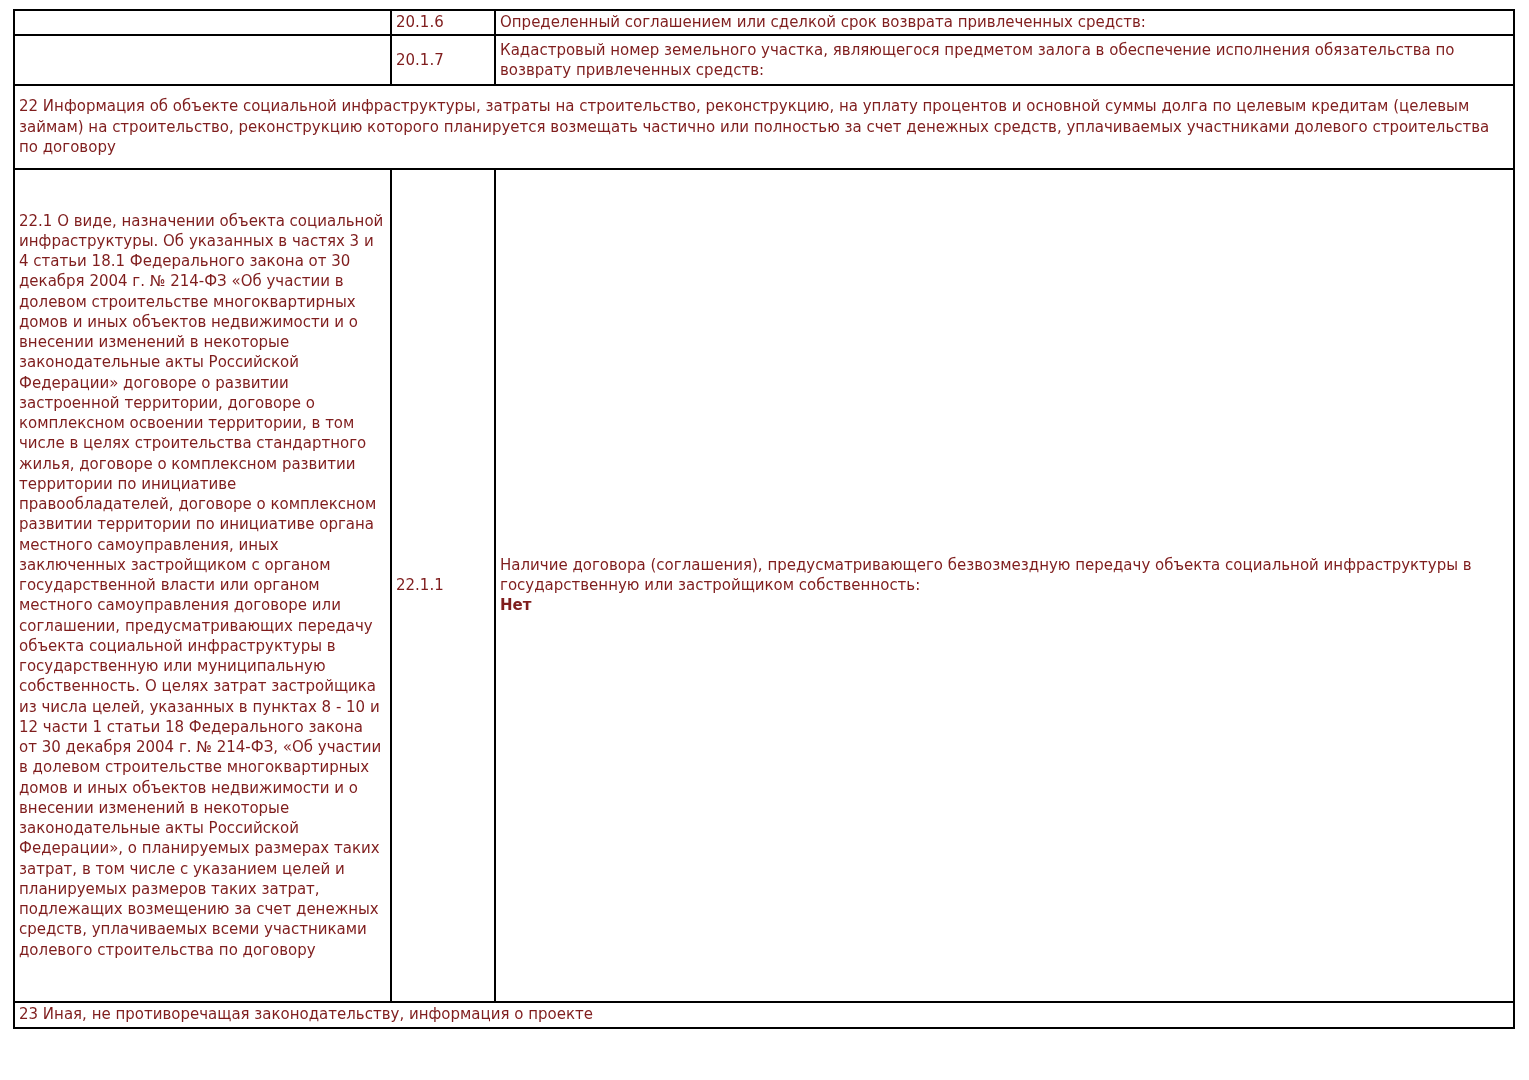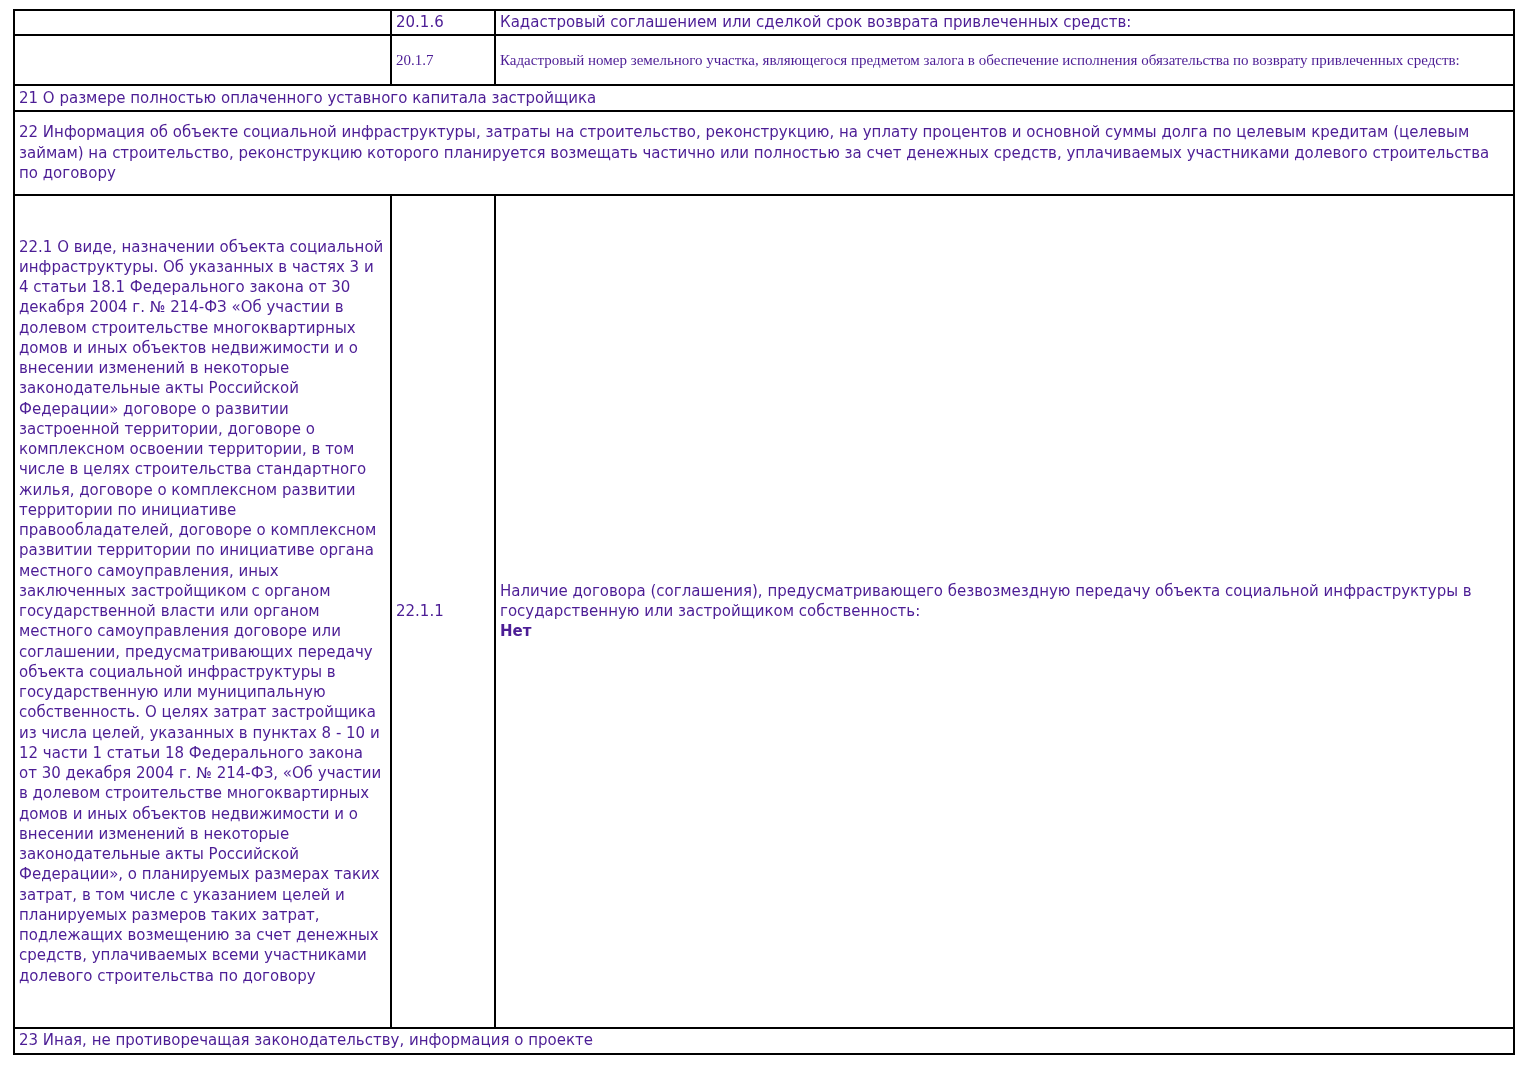--- a/index.html
+++ b/index.html
@@ -9,21 +9,21 @@
     width: 1529px;
     height: 1080px;
     overflow: hidden;
   }
   .page {
     position: relative;
     width: 1529px;
     height: 1080px;
     background: #ffffff;
     font-family: "DejaVu Sans", "Liberation Sans", sans-serif;
-    color: #4c1d95;
+    color: #7f1d1d;
   }
   table.decl {
     position: absolute;
     left: 13px;
     top: 9px;
     width: 1500px;
     border-collapse: collapse;
     table-layout: fixed;
     font-size: 15px;
     line-height: 1.35;
@@ -37,21 +37,21 @@
   col.c1 { width: 377px; }
   col.c2 { width: 104px; }
   col.c3 { width: 1019px; }
 
   td.topic-cell  { vertical-align: top; }
   td.code-cell   { vertical-align: middle; }
   td.content-cell{ vertical-align: middle; }
   td.section-cell{ padding: 1px 5px 2px 4px; }
 
   tr.r1 { height: 24px; }
-  tr.r2 { height: 50px; font-family: Liberation Serif, serif; }
+  tr.r2 { height: 50px; }
   tr.r3 { height: 26px; }
   tr.r4 { height: 43px; }
   tr.r5 { height: 84px; }
   tr.r6 { height: 833px; }
   tr.r7 { height: 24px; }
 
   .field-value { font-weight: 700; }
 </style>
 </head>
 <body>
@@ -62,35 +62,32 @@
       <col class="c1">
         <col class="c2">
         <col class="c3">
     </colgroup>
     <tbody>
 
       <tr class="r1">
         <td class="topic-cell"></td>
         <td class="code-cell">20.1.6</td>
         <td class="content-cell">
-          <div class="field-label">Кадастровый соглашением или сделкой срок возврата привлеченных средств:</div>
+          <div class="field-label">Определенный соглашением или сделкой срок возврата привлеченных средств:</div>
         </td>
       </tr>
 
       <tr class="r2">
         <td class="topic-cell"></td>
         <td class="code-cell">20.1.7</td>
         <td class="content-cell">
           <div class="field-label">Кадастровый номер земельного участка, являющегося предметом залога в обеспечение исполнения обязательства по возврату привлеченных средств:</div>
         </td>
       </tr>
 
-      <tr class="r3">
-        <td class="section-cell" colspan="3">21 О размере полностью оплаченного уставного капитала застройщика</td>
-      </tr>
 
 
       <tr class="r5">
         <td class="section-cell" colspan="3">22 Информация об объекте социальной инфраструктуры, затраты на строительство, реконструкцию, на уплату процентов и основной суммы долга по целевым кредитам (целевым займам) на строительство, реконструкцию которого планируется возмещать частично или полностью за счет денежных средств, уплачиваемых участниками долевого строительства по договору</td>
       </tr>
 
       <tr class="r6">
         <td class="topic-cell">22.1 О виде, назначении объекта социальной инфраструктуры. Об указанных в частях 3 и 4 статьи 18.1 Федерального закона от 30 декабря 2004 г. № 214-ФЗ «Об участии в долевом строительстве многоквартирных домов и иных объектов недвижимости и о внесении изменений в некоторые законодательные акты Российской Федерации» договоре о развитии застроенной территории, договоре о комплексном освоении территории, в том числе в целях строительства стандартного жилья, договоре о комплексном развитии территории по инициативе правообладателей, договоре о комплексном развитии территории по инициативе органа местного самоуправления, иных заключенных застройщиком с органом государственной власти или органом местного самоуправления договоре или соглашении, предусматривающих передачу объекта социальной инфраструктуры в государственную или муниципальную собственность. О целях затрат застройщика из числа целей, указанных в пунктах 8 - 10 и 12 части 1 статьи 18 Федерального закона от 30 декабря 2004 г. № 214-ФЗ, «Об участии в долевом строительстве многоквартирных домов и иных объектов недвижимости и о внесении изменений в некоторые законодательные акты Российской Федерации», о планируемых размерах таких затрат, в том числе с указанием целей и планируемых размеров таких затрат, подлежащих возмещению за счет денежных средств, уплачиваемых всеми участниками долевого строительства по договору</td>
         <td class="code-cell">22.1.1</td>
         <td class="content-cell">

